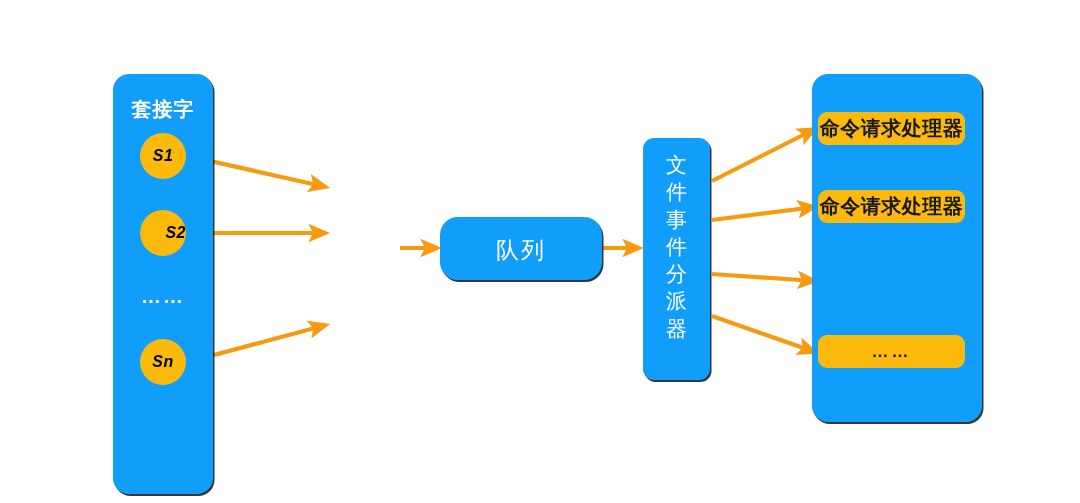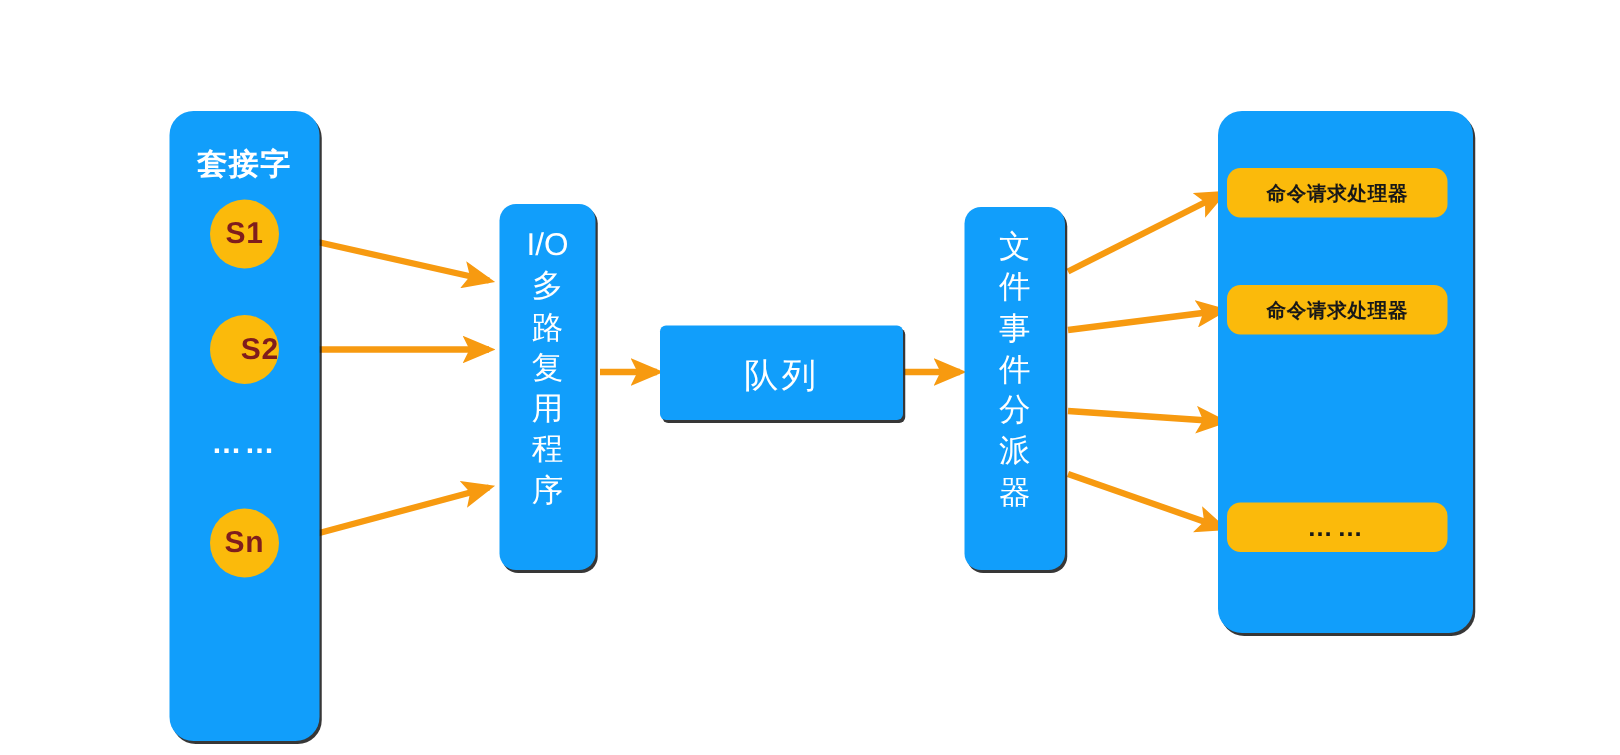--- a/index.html
+++ b/index.html
@@ -38,27 +38,28 @@
     font-weight:bold;
     letter-spacing:1px;
   }
 
   
   .socket{
     position:absolute;
     width:46px;height:46px;
     border-radius:50%;
     background:#fbba0b;
-    color:#7f1d1d;
-    font-size:20px;
+    color:#000000;
+    font-size:16px;
     font-weight:bold;
     display:flex;
     align-items:center;
     justify-content:center;
     letter-spacing:0.5px;
+    font-style:italic;
   }
   .ellipsis-dots{
     position:absolute;
     color:#ffffff;
     font-size:20px;
     font-weight:bold;
     letter-spacing:2px;
     line-height:1;
   }
 
@@ -85,21 +86,21 @@
     font-weight:500;
     letter-spacing:2px;
   }
 
   
   .handler{
     position:absolute;
     background:#fbba0b;
     border-radius:9px;
     color:#181818;
-    font-size:13px;
+    font-size:20px;
     font-weight:bold;
     display:flex;
     align-items:center;
     justify-content:center;
     letter-spacing:0.5px;
     box-sizing:border-box;
   }
   .handler.dots{
     font-size:17px;
     letter-spacing:3px;
@@ -144,33 +145,22 @@
       <span>S2</span>
     </div>
 
     <div class="ellipsis-dots" style="left:0;right:0;text-align:center;top:212px;">……</div>
 
     <div class="socket" style="left:27px;top:265px;align-items:center;">
       <span>Sn</span>
     </div>
   </div>
 
-  <div class="blue-box" style="left:333px;top:136px;width:64px;height:244px;border-radius:11px;">
-    <div class="vtext" style="top:14px;">
-      <span>I/O</span>
-      <span>多</span>
-      <span>路</span>
-      <span>复</span>
-      <span>用</span>
-      <span>程</span>
-      <span>序</span>
-    </div>
-  </div>
 
-  <div class="blue-box" style="left:440px;top:217px;width:162px;height:63px;border-radius:4px;padding-left:12px;">
+  <div class="blue-box" style="left:440px;top:217px;width:162px;height:63px;border-radius:18px;padding-left:12px;">
     <div class="queue-label" style="top:18px;">队列</div>
   </div>
 
   <div class="blue-box" style="left:643px;top:138px;width:67px;height:242px;border-radius:11px;">
     <div class="vtext" style="top:13px;">
       <span>文</span>
       <span>件</span>
       <span>事</span>
       <span>件</span>
       <span>分</span>

